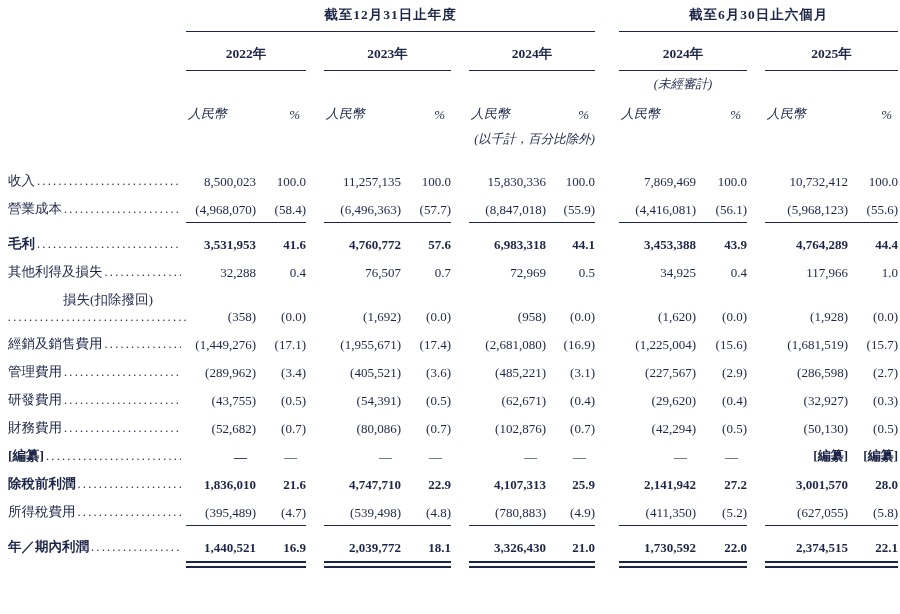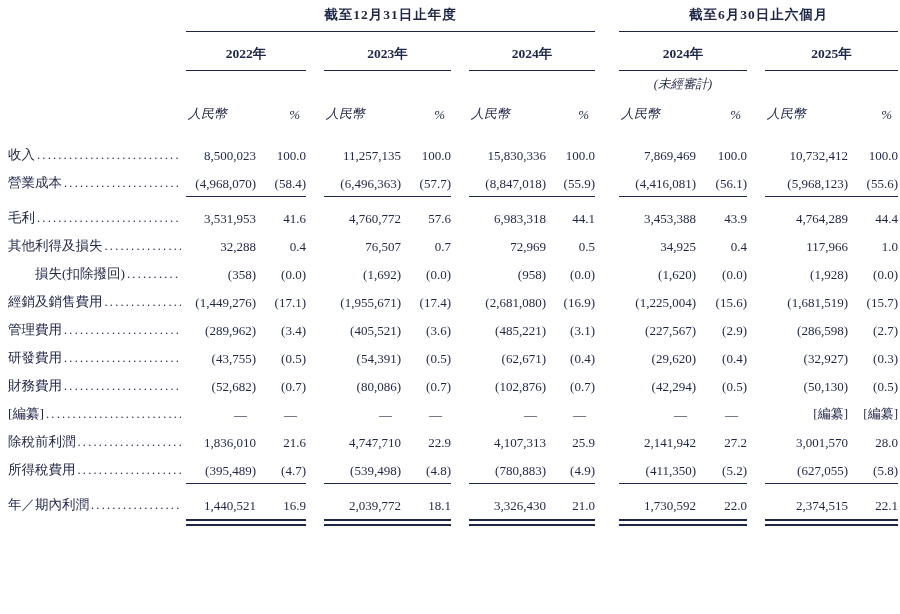--- a/index.html
+++ b/index.html
@@ -93,22 +93,22 @@
     content: "..........................................................................";
     letter-spacing: 2.2px;
     font-size: 12.5px;
   }
   td.v {
     text-align: right;
     white-space: nowrap;
     padding-top: 10px;
   }
   td.v.dash { padding-right: 9px; }
-  .b { font-weight: normal; }
-  .ind .lblwrap { padding-left: 27px; }
+  .b { font-weight: bold; }
+  .ind .lblwrap { padding-left: 27px; flex-direction: column; }
   tr.first-data td { padding-top: 22px; }
   
   tr.rulerow td { padding: 0; }
   .sr {
     height: 4px;
     border-bottom: 1.3px solid #1d2647;
     margin-bottom: 2px;
   }
   .dr {
     height: 3px;
@@ -177,20 +177,26 @@
         <td></td>
         <td class="cur">人民幣</td>
         <td class="pcth">%</td>
         <td></td>
         <td class="cur">人民幣</td>
         <td class="pcth">%</td>
         <td></td>
         <td class="cur">人民幣</td>
         <td class="pcth">%</td>
       </tr>
+      <tr>
+        <td></td>
+        <td class="units" colspan="8">(以千計，百分比除外)</td>
+        <td></td>
+        <td colspan="5"></td>
+      </tr>
     </thead>
     <tbody>
         <tr class="first-data">
           <td class="lblcell">
             <div class="lblwrap">
               <span class="t">收入</span>
               <span class="leader"></span>
             </div>
           </td>
           <td class="v">8,500,023</td>

